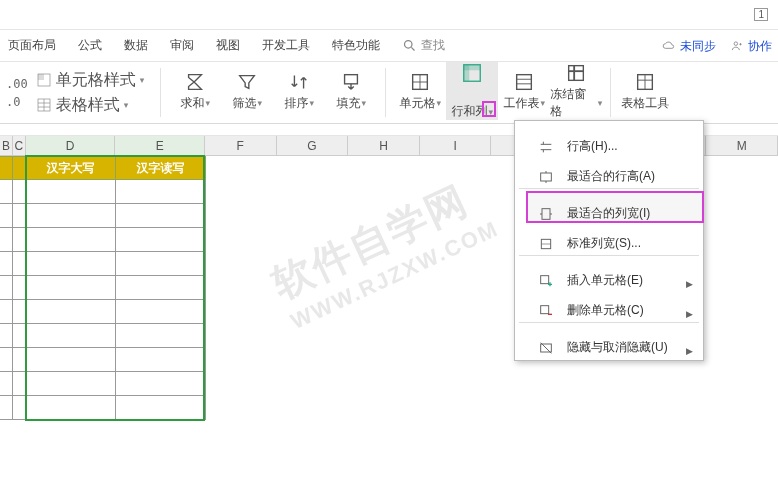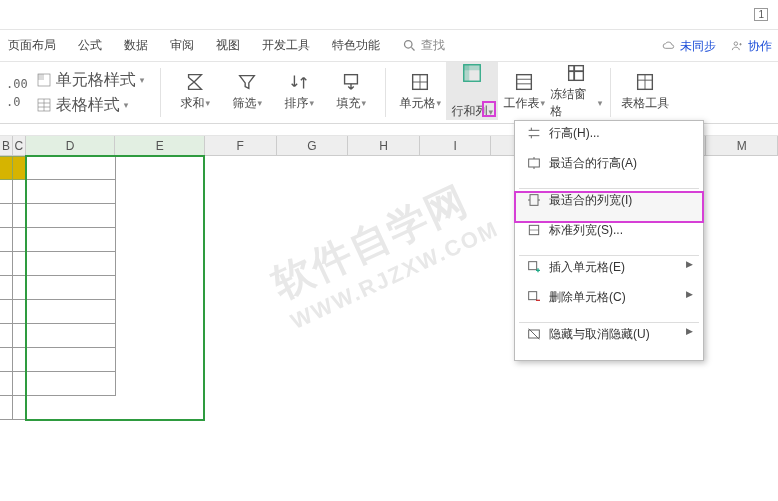--- a/index.html
+++ b/index.html
@@ -121,23 +121,24 @@
   .menu {
     position: absolute;
     left: 514px; top: 120px;
     width: 190px;
     background: #fff;
     border: 1px solid #bbb;
     box-shadow: 2px 2px 6px rgba(0,0,0,0.25);
     padding: 4px 0;
   }
   .menu .mi {
-    display: flex; align-items: flex-start; gap: 6px;
+    display: flex; align-items: flex-end; gap: 12px;
     height: 30px; padding: 0 10px 0 10px; color: #333;
     position: relative;
+    margin-left: 12px;
   }
   .menu .mi .micon { width: 18px; display: flex; justify-content: center; }
   .menu .mi .arrow { position: absolute; right: 10px; font-size: 9px; color: #666; }
   .menu .sep { height: 1px; background: #ddd; margin: 3px 4px; }
   .menu .mi.highlight {
     outline: 2px solid #d63fd6; outline-offset: -1px;
     background: #f6f6f6;
   }
 </style>
 </head>
@@ -352,20 +353,34 @@
           <div class="rowcell"></div>
           <div class="rowcell"></div>
           <div class="rowcell"></div>
           <div class="rowcell"></div>
           <div class="rowcell"></div>
           <div class="rowcell"></div>
           <div class="rowcell"></div>
           <div class="rowcell"></div>
         </div>
         <div class="dcol" style="width: 90px;">
+          <div class="headercell">汉字大写</div>
+          <div class="rowcell"></div>
+          <div class="rowcell"></div>
+          <div class="rowcell"></div>
+          <div class="rowcell"></div>
+          <div class="rowcell"></div>
+          <div class="rowcell"></div>
+          <div class="rowcell"></div>
+          <div class="rowcell"></div>
+          <div class="rowcell"></div>
+          <div class="rowcell"></div>
+        </div>
+        <div class="ecol" style="width: 90px;">
+          <div class="headercell">汉字读写</div>
           <div class="rowcell"></div>
           <div class="rowcell"></div>
           <div class="rowcell"></div>
           <div class="rowcell"></div>
           <div class="rowcell"></div>
           <div class="rowcell"></div>
           <div class="rowcell"></div>
           <div class="rowcell"></div>
           <div class="rowcell"></div>
           <div class="rowcell"></div>

